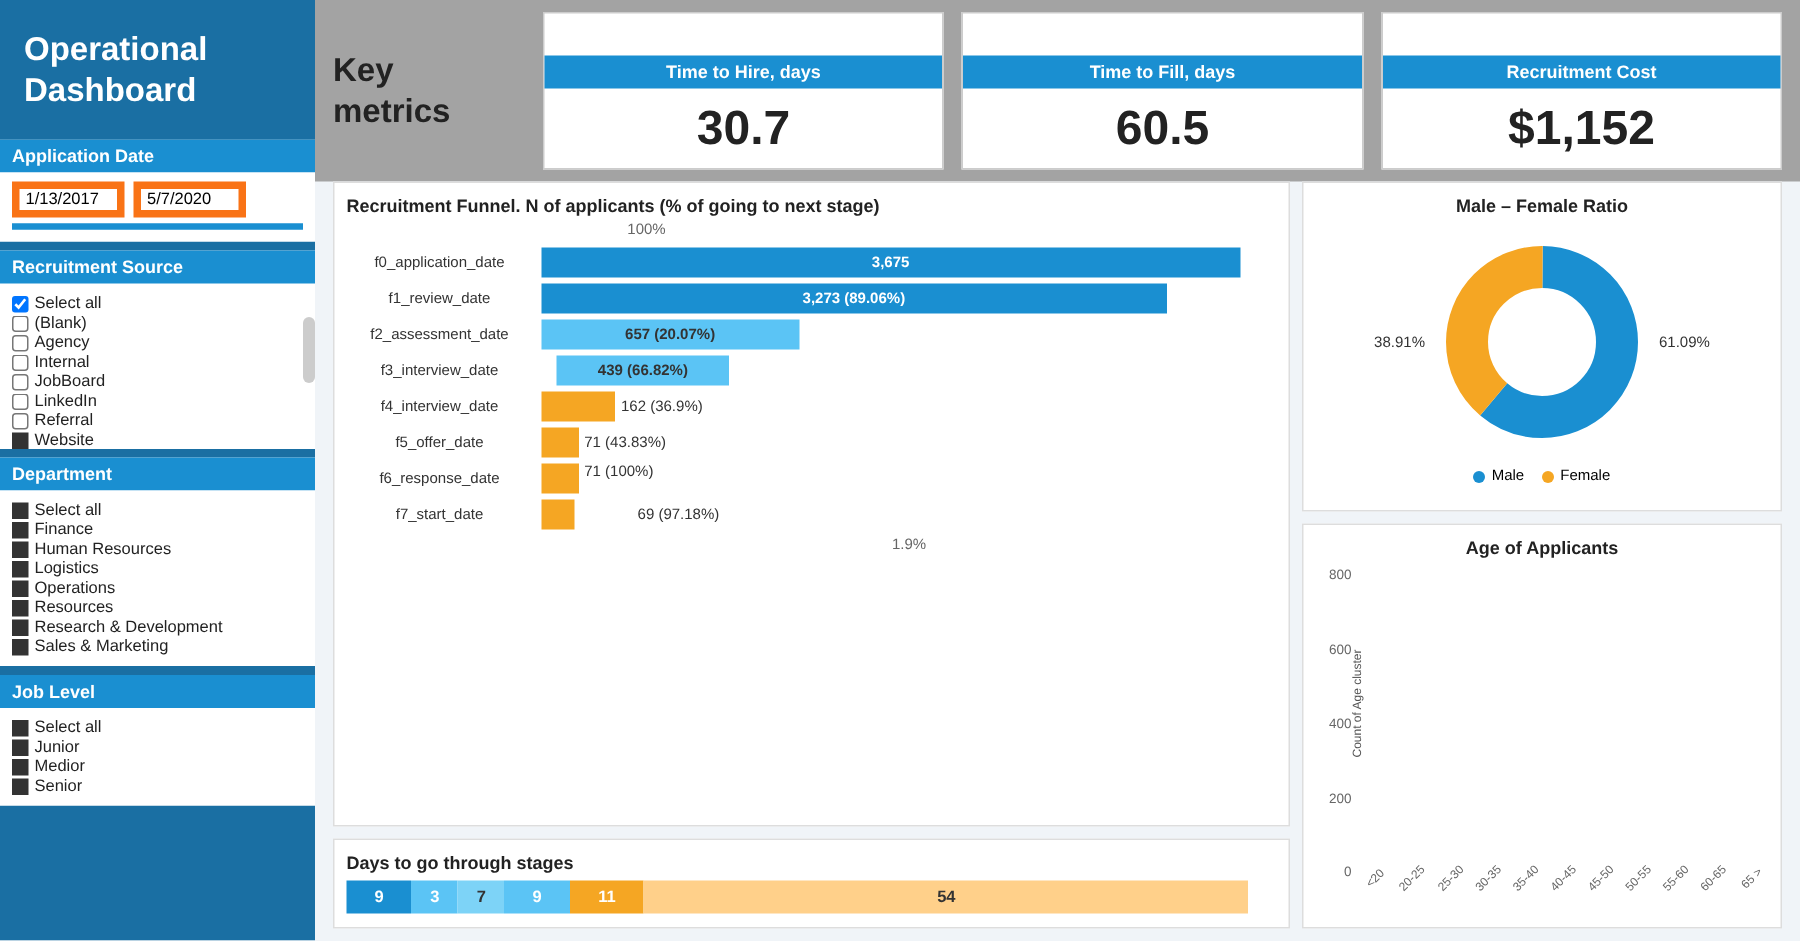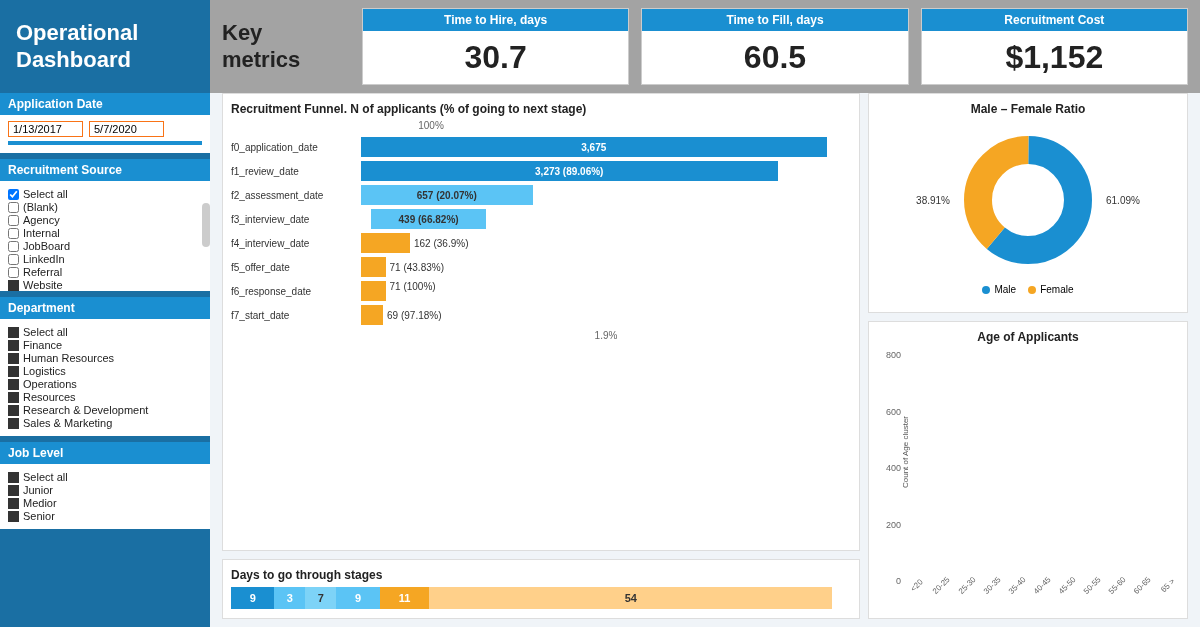--- a/index.html
+++ b/index.html
@@ -44,21 +44,21 @@
       padding: 6px 8px;
     }
     .date-row {
       display: flex;
       gap: 6px;
       font-size: 11px;
       color: #333;
       margin-bottom: 4px;
     }
     .date-input {
-      border: 1px solid #f97316;
+      border: 5px solid #f97316;
       padding: 1px 4px;
       font-size: 11px;
       width: 75px;
     }
     .slider-bar {
       width: 100%;
       height: 4px;
       background: #1a8fd1;
       margin: 4px 0 2px 0;
       position: relative;
@@ -123,20 +123,21 @@
       border: 1px solid #ccc;
       background: white;
     }
     .kpi-card-header {
       background: #1a8fd1;
       color: white;
       text-align: center;
       font-size: 12px;
       font-weight: bold;
       padding: 4px 8px;
+      margin-top: 28px;
     }
     .kpi-card-value {
       flex: 1;
       display: flex;
       align-items: center;
       justify-content: center;
       font-size: 32px;
       font-weight: bold;
       color: #222;
       padding: 8px;
@@ -193,21 +194,21 @@
       display: flex;
       align-items: center;
       margin: 2px 0;
       height: 22px;
     }
     .funnel-label {
       width: 130px;
       font-size: 10px;
       color: #333;
       flex-shrink: 0;
-      text-align: left;
+      text-align: center;
       padding-right: 6px;
     }
     .funnel-bar-container {
       flex: 1;
       position: relative;
       height: 20px;
     }
     .funnel-bar {
       height: 100%;
       display: flex;
@@ -517,21 +518,21 @@
             </div>
             <div class="funnel-row">
               <div class="funnel-label">f6_response_date</div>
               <div class="funnel-bar-container" style="display:flex;align-items:flex-start;">
                 <div class="funnel-bar funnel-bar-orange" style="width:5%;"></div>
                 <span class="funnel-value-outside">71 (100%)</span>
               </div>
             </div>
             <div class="funnel-row">
               <div class="funnel-label">f7_start_date</div>
-              <div class="funnel-bar-container" style="display:flex;align-items:center;">
+              <div class="funnel-bar-container" style="display:flex;align-items:center;gap:38px;">
                 <div class="funnel-bar funnel-bar-orange" style="width:4.5%;"></div>
                 <span class="funnel-value-outside">69 (97.18%)</span>
               </div>
             </div>
             <div style="text-align:center;font-size:10px;color:#666;margin-top:4px;padding-left:130px;">1.9%</div>
           </div>
         </div>
 
         <div class="chart-box days-chart-box">
           <div class="chart-title">Days to go through stages</div>

